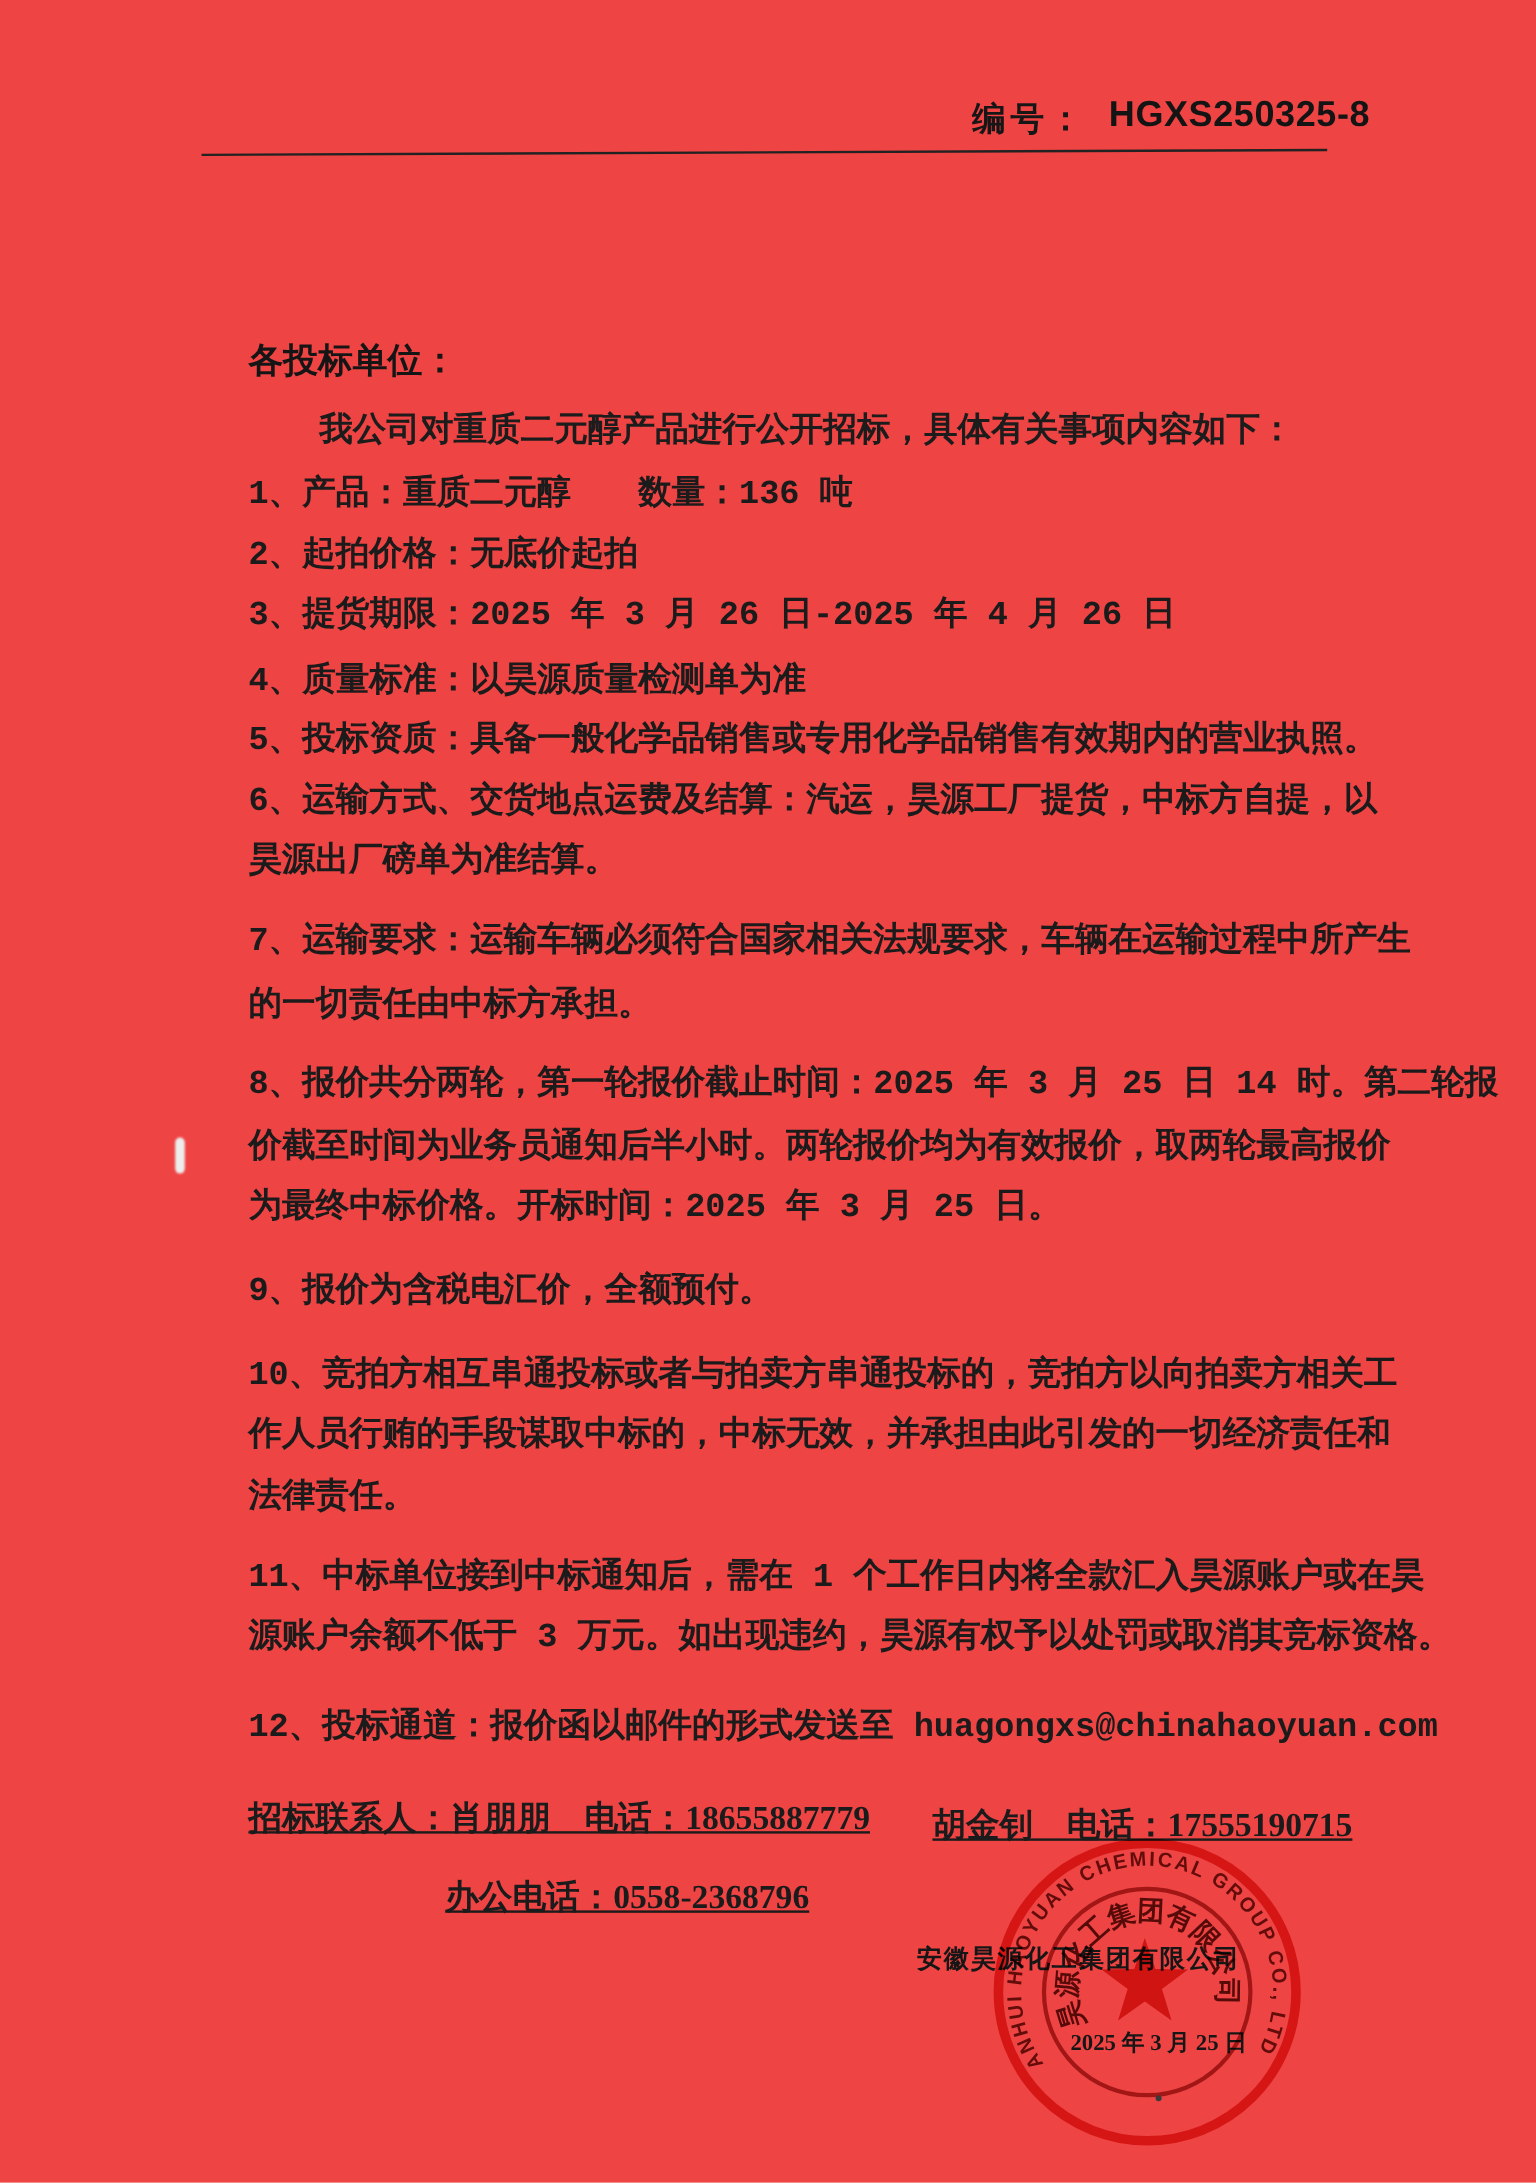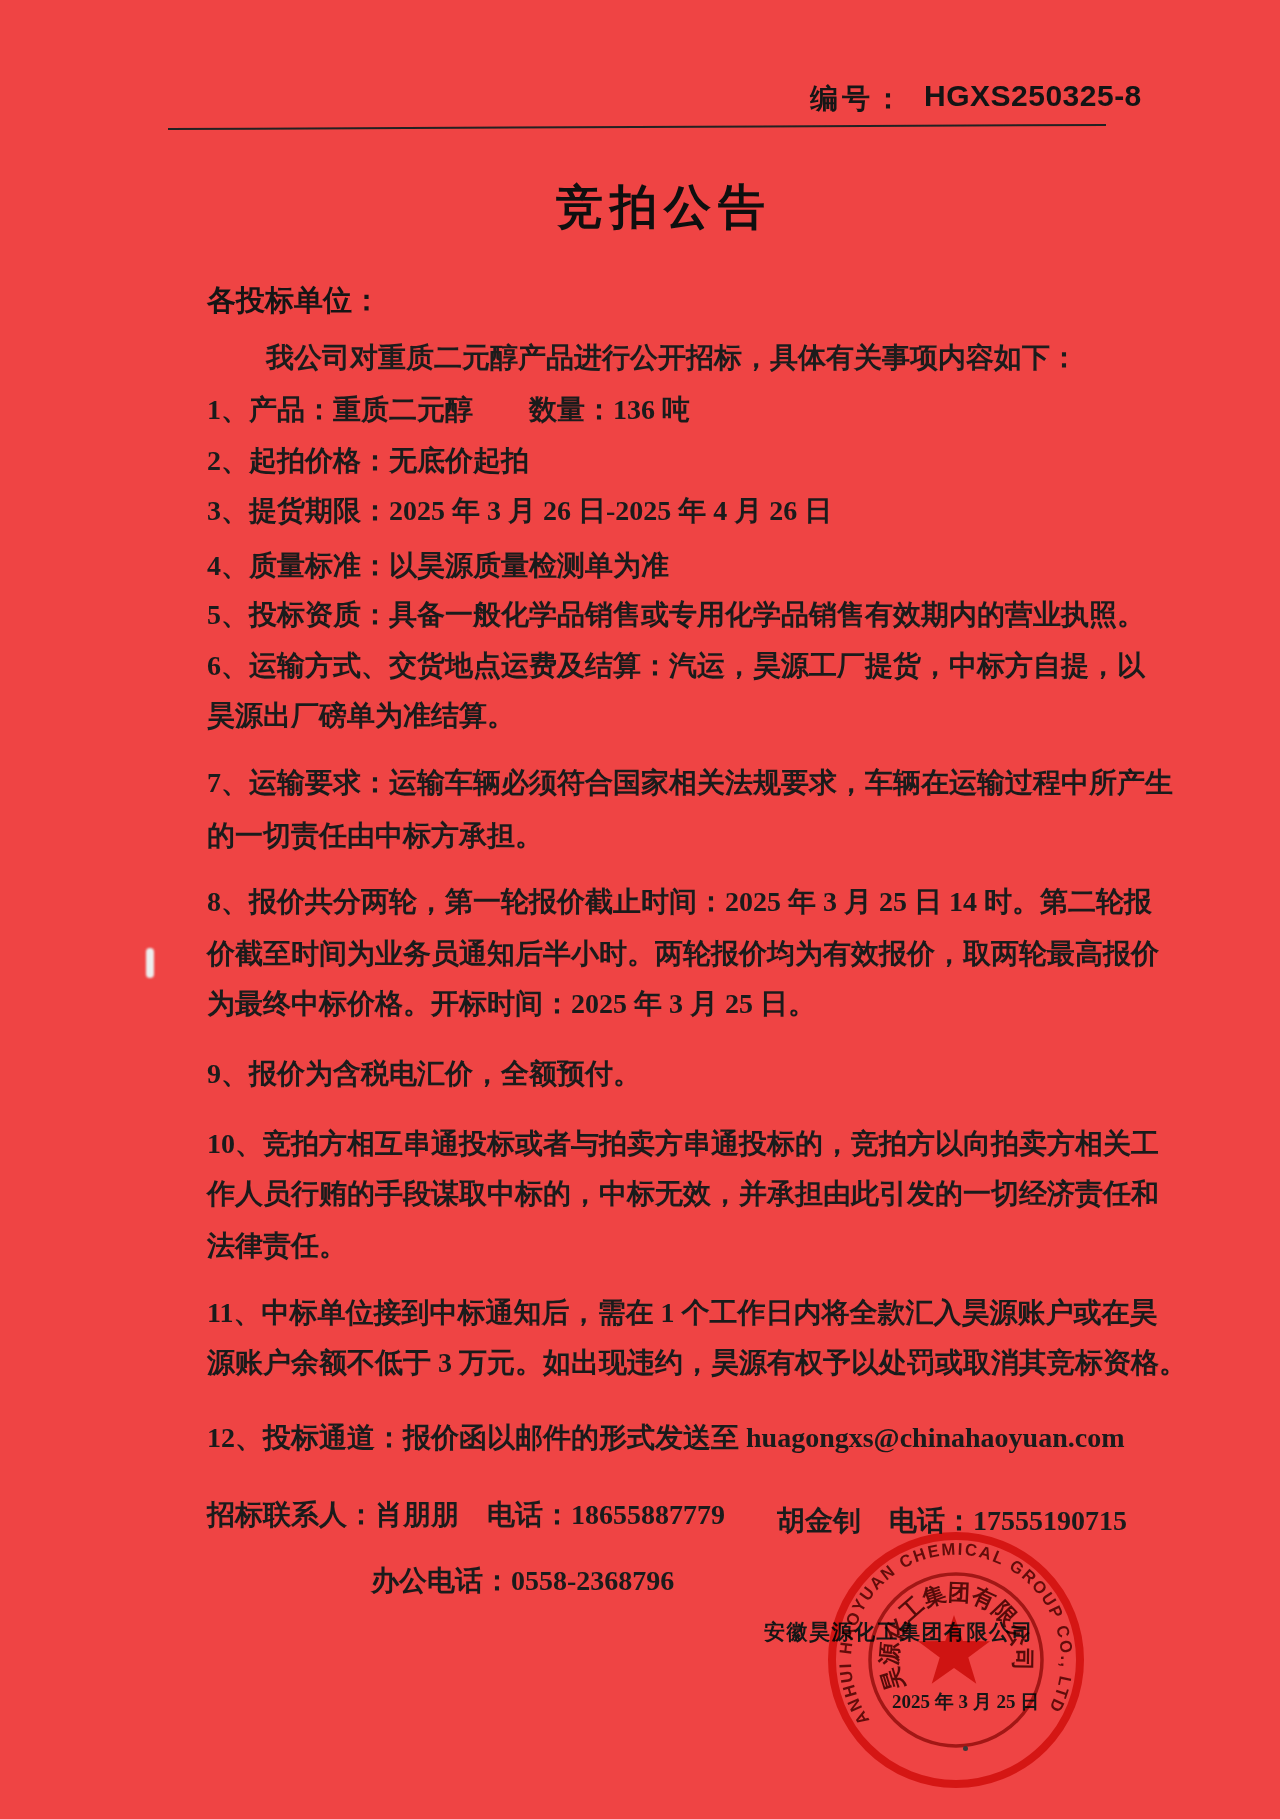--- a/index.html
+++ b/index.html
@@ -35,24 +35,24 @@
   .salutation{
     position:absolute;left:207px;top:281px;
     font-size:29px;font-weight:700;color:#151515;white-space:pre;
   }
   .intro{
     position:absolute;left:266px;top:339px;
     font-size:28px;font-weight:600;white-space:pre;text-align:center;
   }
   .bl{
     position:absolute;left:207px;
-    font-size:28px;font-weight:600;white-space:pre;color:#1b1b1b;
+    font-size:28px;font-weight:600;white-space:pre;color:#1b1b1b;font-family:Liberation Mono, monospace;
   }
   .contact{
-    position:absolute;font-size:28px;font-weight:600;white-space:pre;color:#1b1b1b;
+    position:absolute;font-size:28px;font-weight:600;white-space:pre;color:#1b1b1b;text-decoration:underline;
   }
   .company-name{
     position:absolute;left:764px;top:1618px;
     font-size:21px;font-weight:600;letter-spacing:1.5px;white-space:pre;color:#161616;
   }
   .issue-date{
     position:absolute;left:892px;top:1689px;
     font-size:19px;font-weight:600;white-space:pre;color:#161616;
   }
   .stamp{
@@ -78,21 +78,20 @@
 </style>
 </head>
 <body>
 
 <div class="page">
 
   <span class="docno-label">编号：</span>
   <span class="docno-value">HGXS250325-8</span>
   <div class="head-rule"></div>
 
-  <h1 class="doc-title" style="margin:0;">竞拍公告</h1>
 
   <div class="salutation">各投标单位：</div>
   <div class="intro">我公司对重质二元醇产品进行公开招标，具体有关事项内容如下：</div>
 
   <div class="bl" style="top:391px">1、产品：重质二元醇　　数量：136 吨</div>
   <div class="bl" style="top:442px">2、起拍价格：无底价起拍</div>
   <div class="bl" style="top:492px">3、提货期限：2025 年 3 月 26 日-2025 年 4 月 26 日</div>
   <div class="bl" style="top:547px">4、质量标准：以昊源质量检测单为准</div>
   <div class="bl" style="top:596px">5、投标资质：具备一般化学品销售或专用化学品销售有效期内的营业执照。</div>
   <div class="bl" style="top:647px">6、运输方式、交货地点运费及结算：汽运，昊源工厂提货，中标方自提，以</div>

